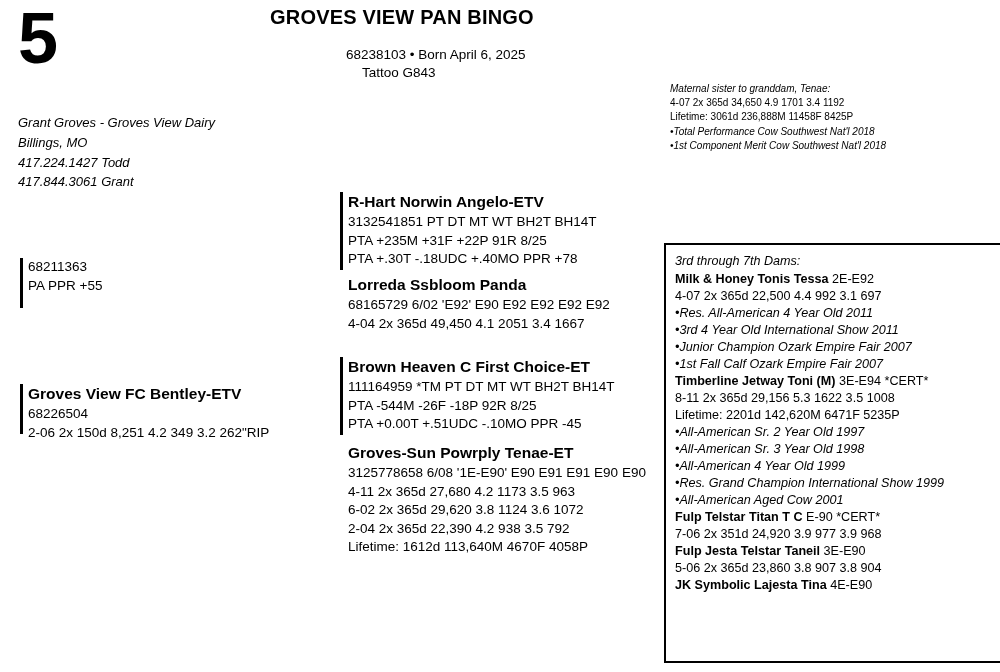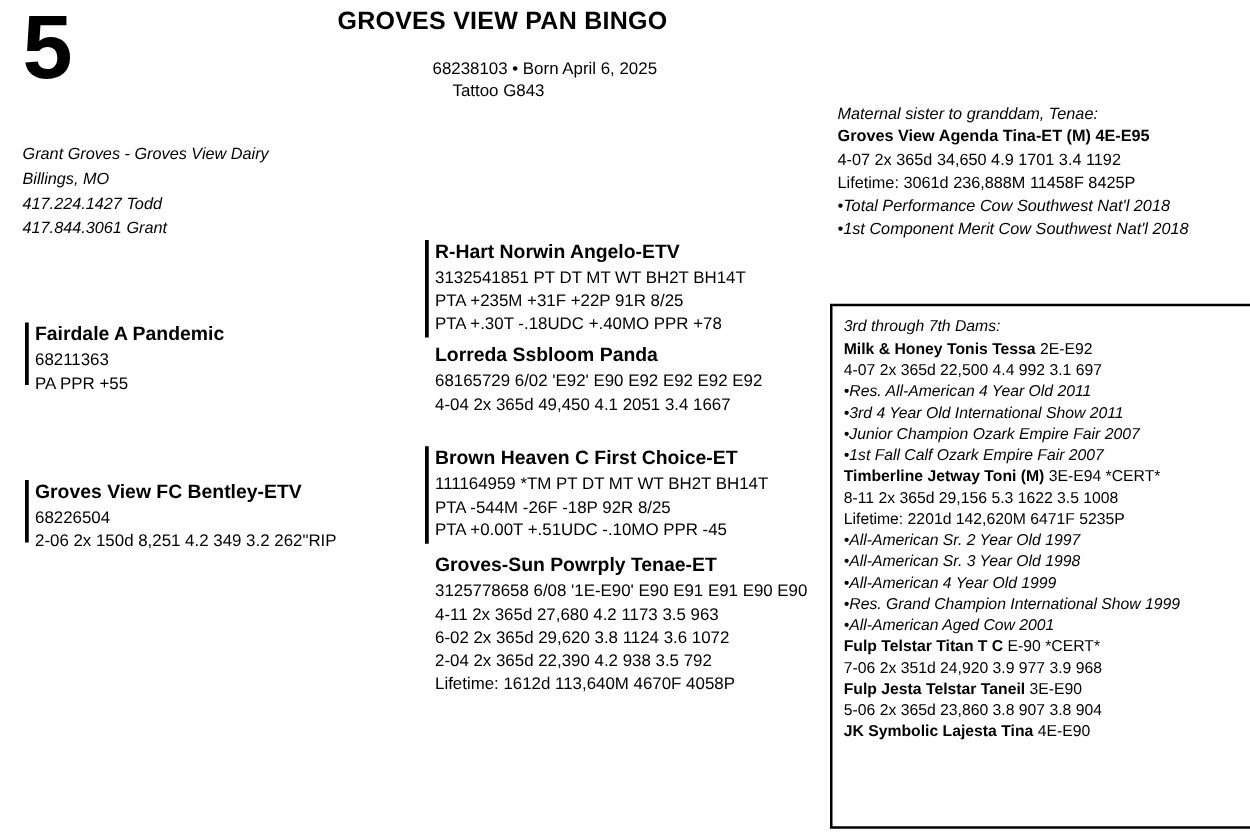--- a/index.html
+++ b/index.html
@@ -53,21 +53,21 @@
     left: 346px;
     top: 65px;
     font-size: 13.5px;
     margin-left: 16px;
   }
 
   
   #maternal-note {
     left: 670px;
     top: 82px;
-    font-size: 13px;
+    font-size: 10px;
     line-height: 1.42;
     width: 320px;
   }
   #maternal-note .ital { font-style: italic; }
   #maternal-note .bold { font-weight: bold; }
 
   
   .ped-name {
     font-weight: bold;
     font-size: 15.5px;
@@ -127,34 +127,32 @@
   <div>417.224.1427 Todd</div>
   <div>417.844.3061 Grant</div>
 </div>
 
 <div class="abs" id="animal-title">GROVES VIEW PAN BINGO</div>
 <div class="abs" id="animal-reg">68238103  •  Born April 6, 2025</div>
 <div class="abs" id="animal-tattoo">Tattoo G843</div>
 
 <div class="abs" id="maternal-note">
   <div class="ital">Maternal sister to granddam, Tenae:</div>
-  <div class="bold">Groves View Agenda Tina-ET (M) 4E-E95</div>
   <div>4-07  2x  365d  34,650  4.9  1701  3.4  1192</div>
   <div>Lifetime:  3061d  236,888M  11458F  8425P</div>
   <div class="ital">•Total Performance Cow Southwest Nat'l 2018</div>
   <div class="ital">•1st Component Merit Cow Southwest Nat'l 2018</div>
 </div>
 
 <div class="ped-bar" id="bar-col1"></div>
 <div class="ped-bar" id="bar-col1b"></div>
 <div class="ped-bar" id="bar-col2a"></div>
 <div class="ped-bar" id="bar-col2b"></div>
 
 <div class="abs" id="ped-col1">
-  <div class="ped-name">Fairdale A Pandemic</div>
   <div class="ped-line">68211363</div>
   <div class="ped-line">PA PPR +55</div>
 </div>
 
 <div class="abs" id="ped-col1b">
   <div class="ped-name">Groves View FC Bentley-ETV</div>
   <div class="ped-line">68226504</div>
   <div class="ped-line">2-06  2x  150d  8,251  4.2  349  3.2  262"RIP</div>
 </div>
 

